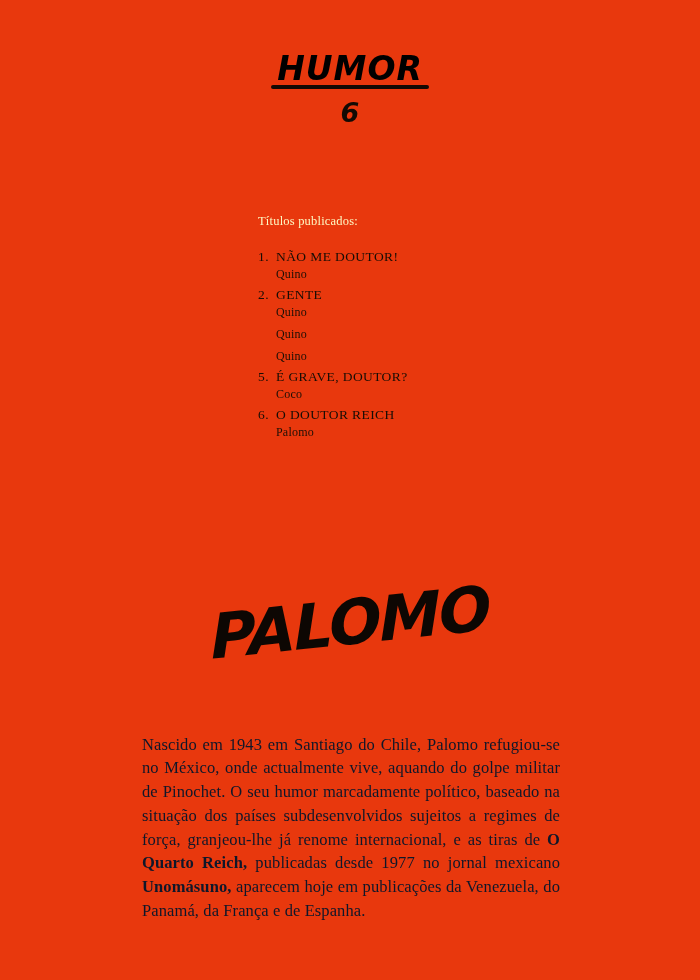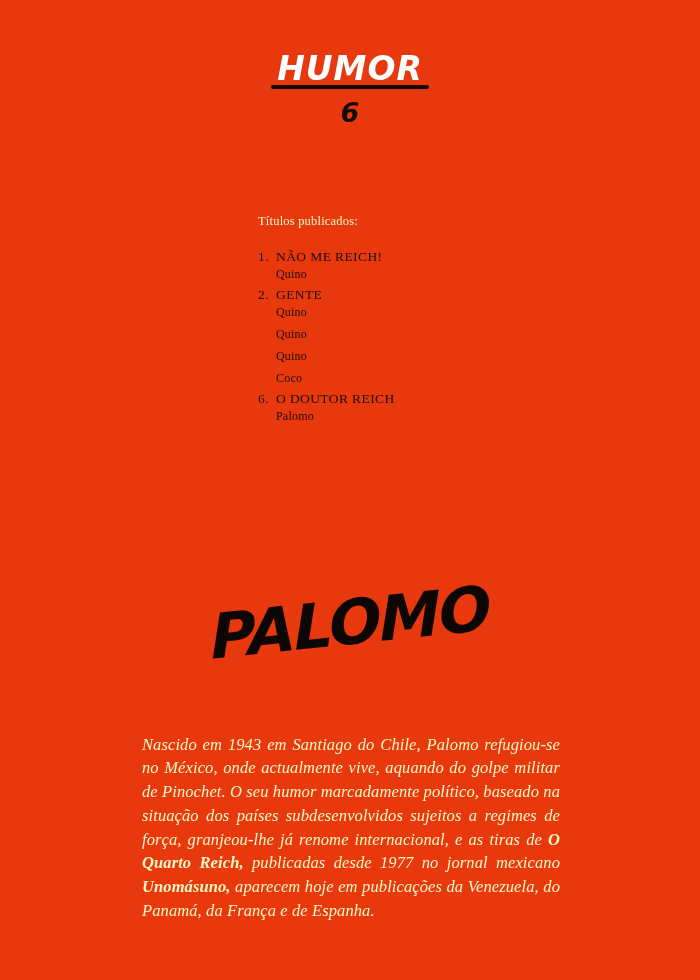--- a/index.html
+++ b/index.html
@@ -23,21 +23,21 @@
     top: 52px;
     width: 700px;
     text-align: center;
   }
   .logo-humor {
     font-family: "DejaVu Sans", sans-serif;
     font-weight: bold;
     font-style: italic;
     font-size: 33px;
     letter-spacing: 1px;
-    color: #ffffff;
+    color: #000000;
     line-height: 1;
     position: relative;
     display: inline-block;
   }
   .logo-humor::after {
     content: "";
     position: absolute;
     left: -6px;
     right: -6px;
     bottom: -4px;
@@ -127,63 +127,65 @@
 
   
   .bio {
     position: absolute;
     left: 142px;
     top: 716px;
     width: 418px;
     font-family: "Liberation Serif", serif;
     font-size: 16.5px;
     line-height: 1.44;
-    color: #fef9c3;
+    color: #0f172a;
     text-align: justify;
     letter-spacing: 0.1px;
-    font-style: italic;
   }
   .bio b {
     font-weight: bold;
   }
 </style>
 </head>
 <body>
 
 <div class="logo-block">
   <div class="logo-humor">HUMOR</div>
   <div class="logo-number">6</div>
 </div>
 
 <div class="titles">
   <div class="titles-heading">Títulos publicados:</div>
 
   <div class="title-row">
     <div class="title-line">
-      <span class="num">1.</span><span>NÃO ME REICH!</span>
+      <span class="num">1.</span><span>NÃO ME DOUTOR!</span>
     </div>
     <div class="title-author">Quino</div>
   </div>
 
   <div class="title-row">
     <div class="title-line">
       <span class="num">2.</span><span>GENTE</span>
     </div>
     <div class="title-author">Quino</div>
   </div>
 
   <div class="title-row">
     <div class="title-author">Quino</div>
   </div>
 
   <div class="title-row">
     <div class="title-author">Quino</div>
   </div>
 
   <div class="title-row">
+    <div class="title-line">
+      <span class="num">5.</span><span>É GRAVE, DOUTOR?</span>
+    </div>
     <div class="title-author">Coco</div>
   </div>
 
   <div class="title-row">
     <div class="title-line">
       <span class="num">6.</span><span>O DOUTOR REICH</span>
     </div>
     <div class="title-author">Palomo</div>
   </div>
 </div>

